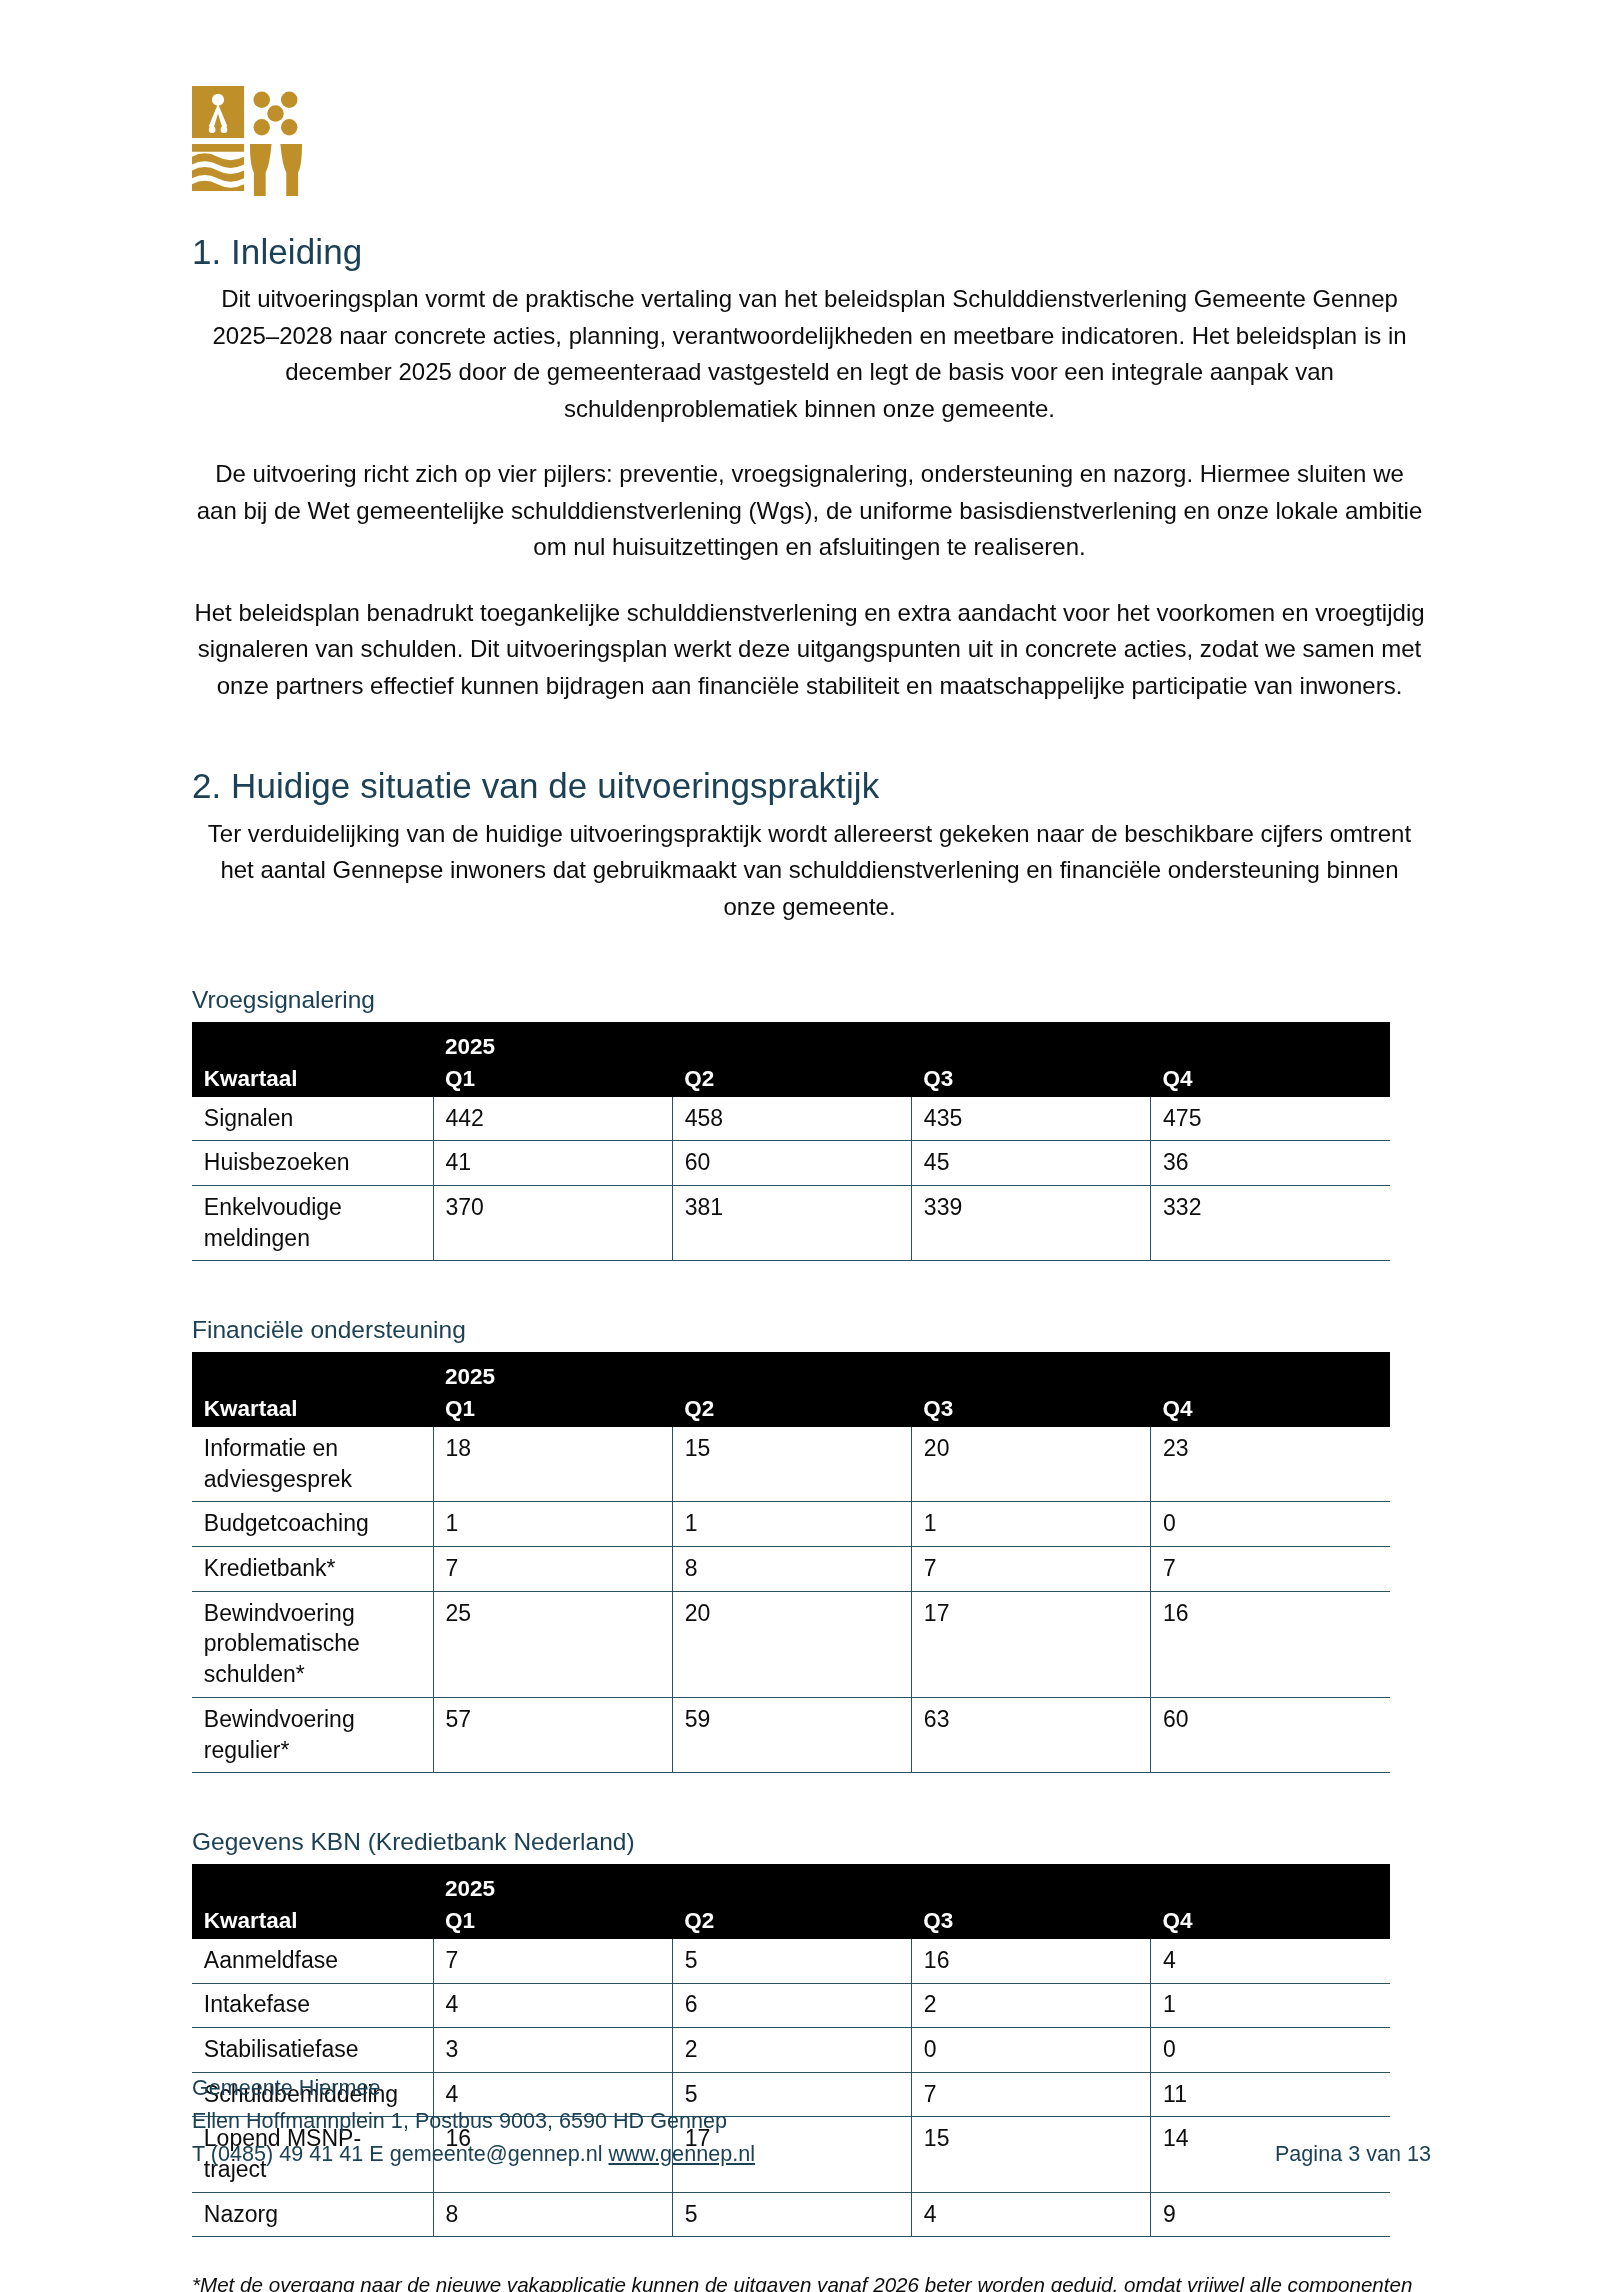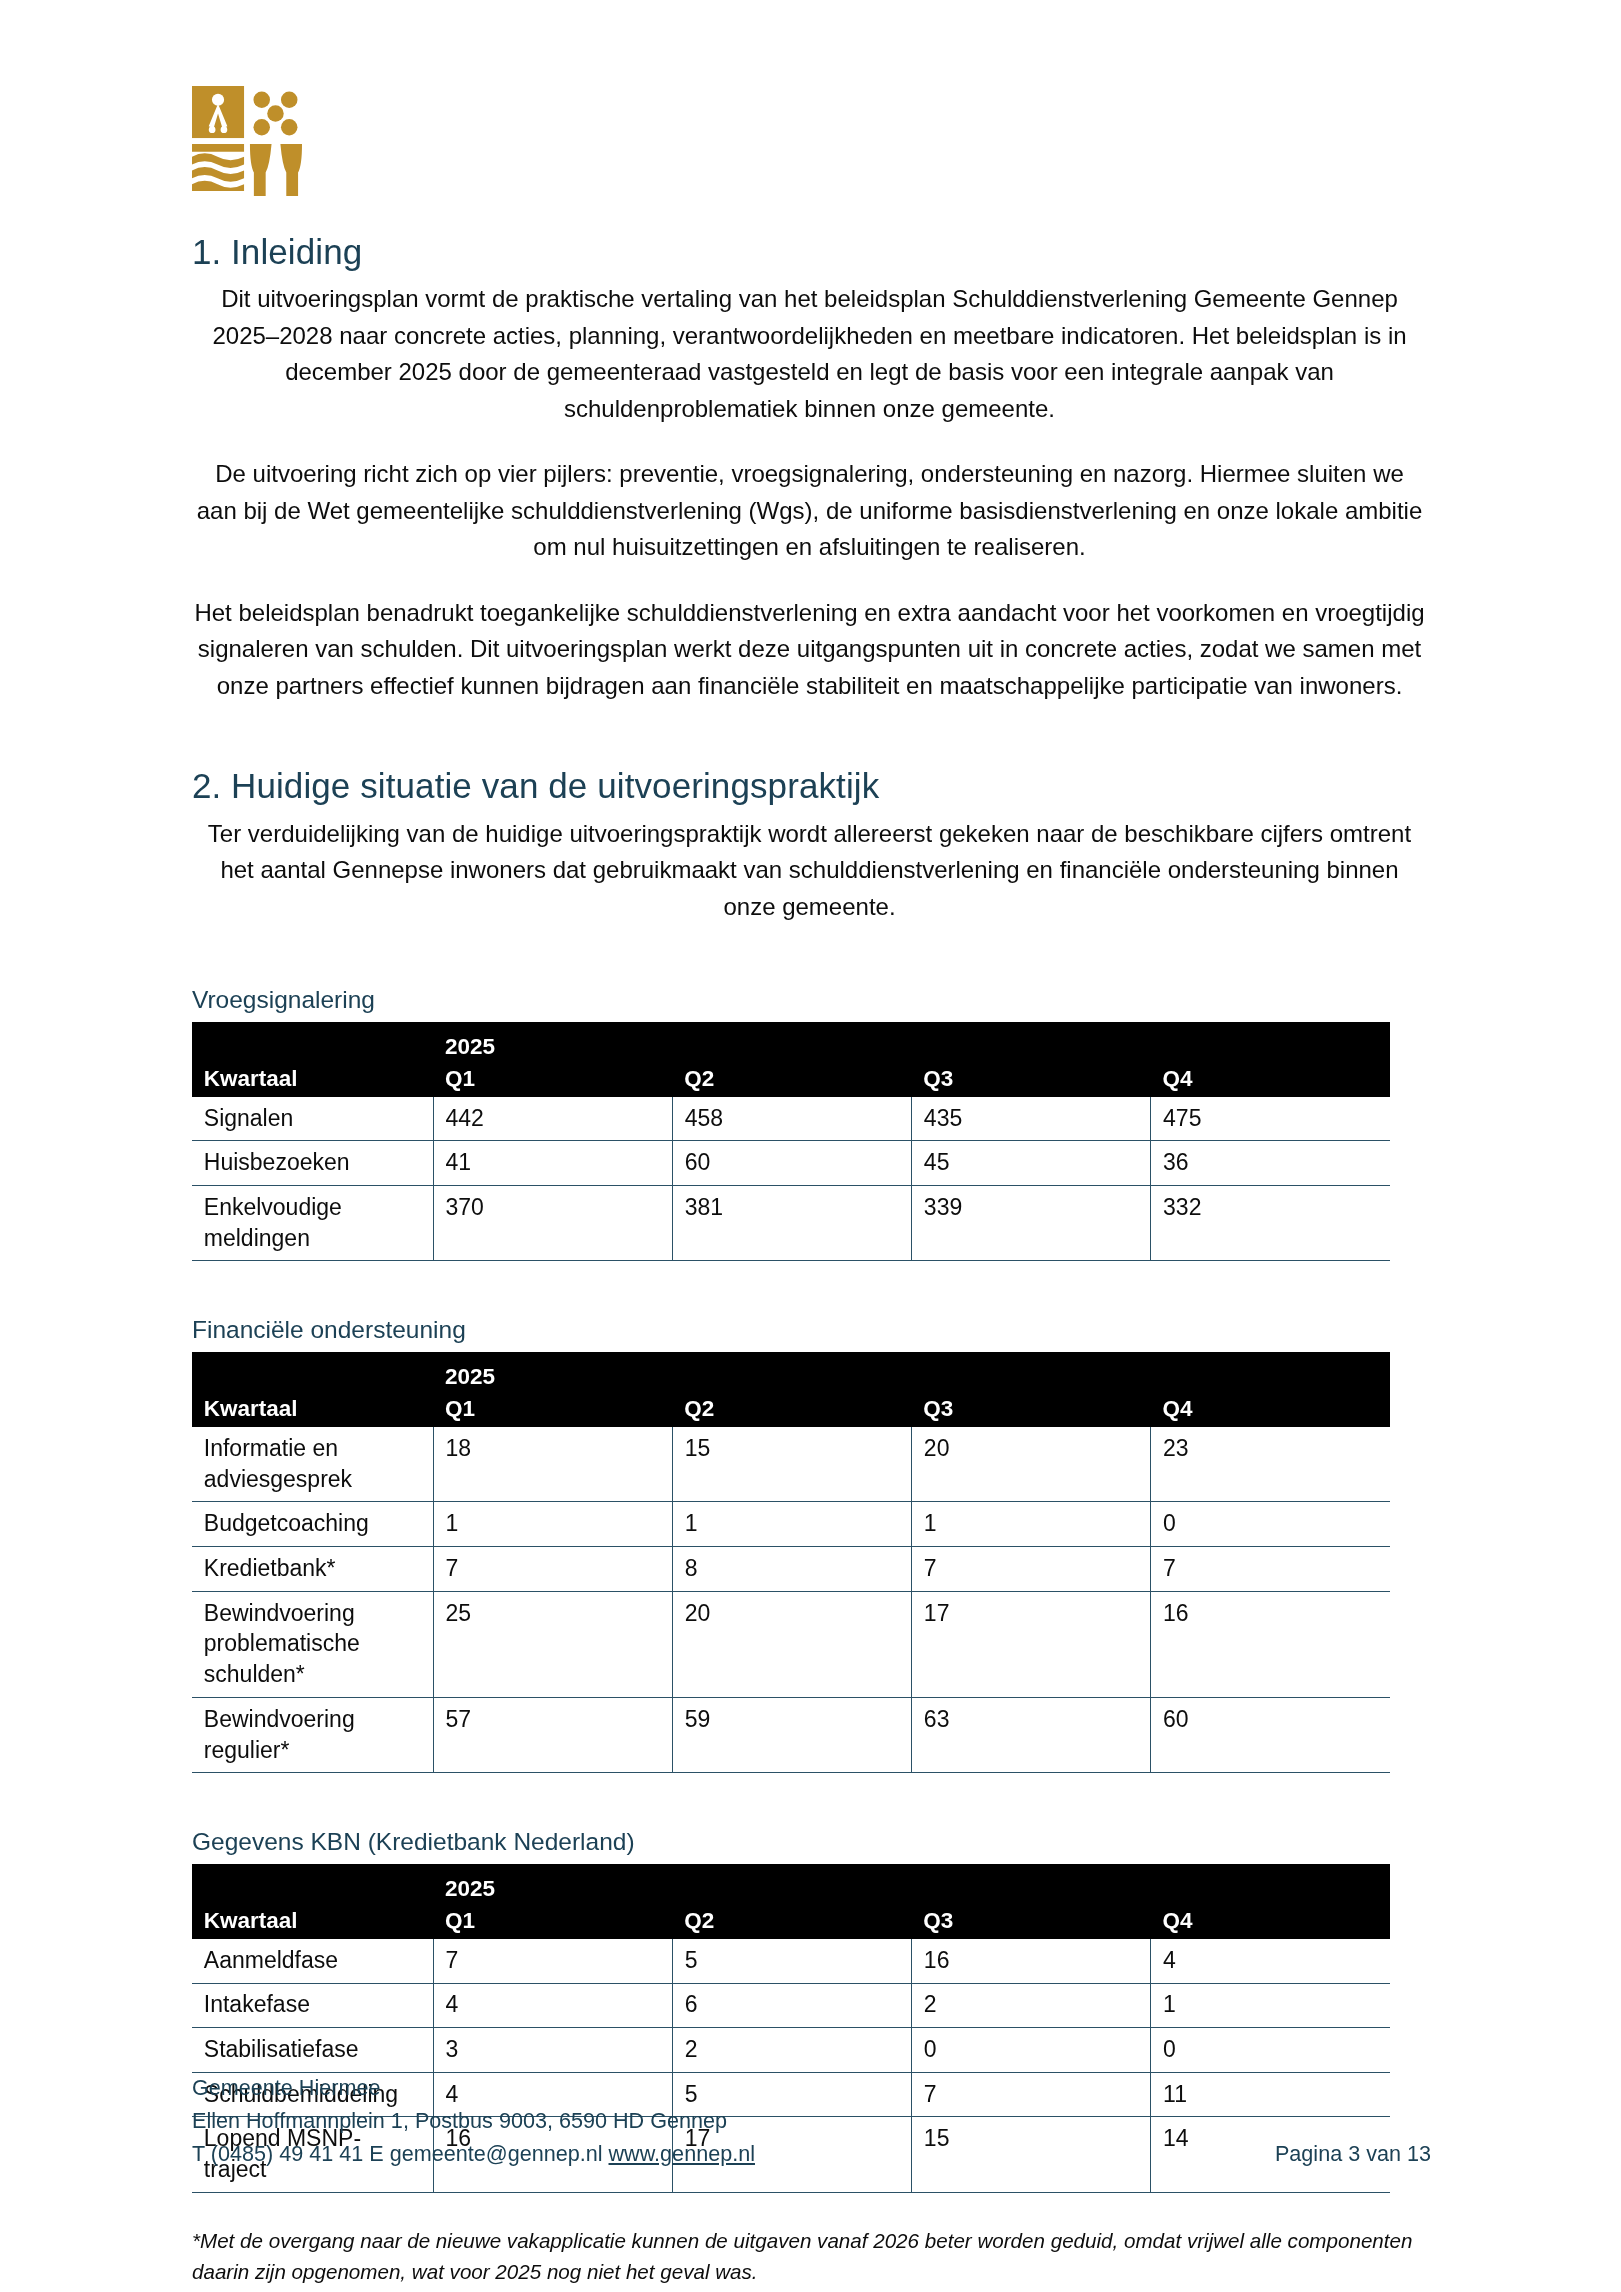--- a/index.html
+++ b/index.html
@@ -367,20 +367,27 @@
             <td>7</td>
             <td>11</td>
           </tr>
           <tr>
             <td>Lopend MSNP-traject</td>
             <td>16</td>
             <td>17</td>
             <td>15</td>
             <td>14</td>
           </tr>
+          <tr>
+            <td>Nazorg</td>
+            <td>8</td>
+            <td>5</td>
+            <td>4</td>
+            <td>9</td>
+          </tr>
         </tbody>
     </table>
 
     <p class="footnote">*Met de overgang naar de nieuwe vakapplicatie kunnen de uitgaven vanaf 2026 beter worden geduid, omdat vrijwel alle componenten daarin zijn opgenomen, wat voor 2025 nog niet het geval was.</p>
 
   </div>
 
   <div class="footer">
     <div>Gemeente Hiermee</div>
     <div>Ellen Hoffmannplein 1, Postbus 9003, 6590 HD Gennep</div>

